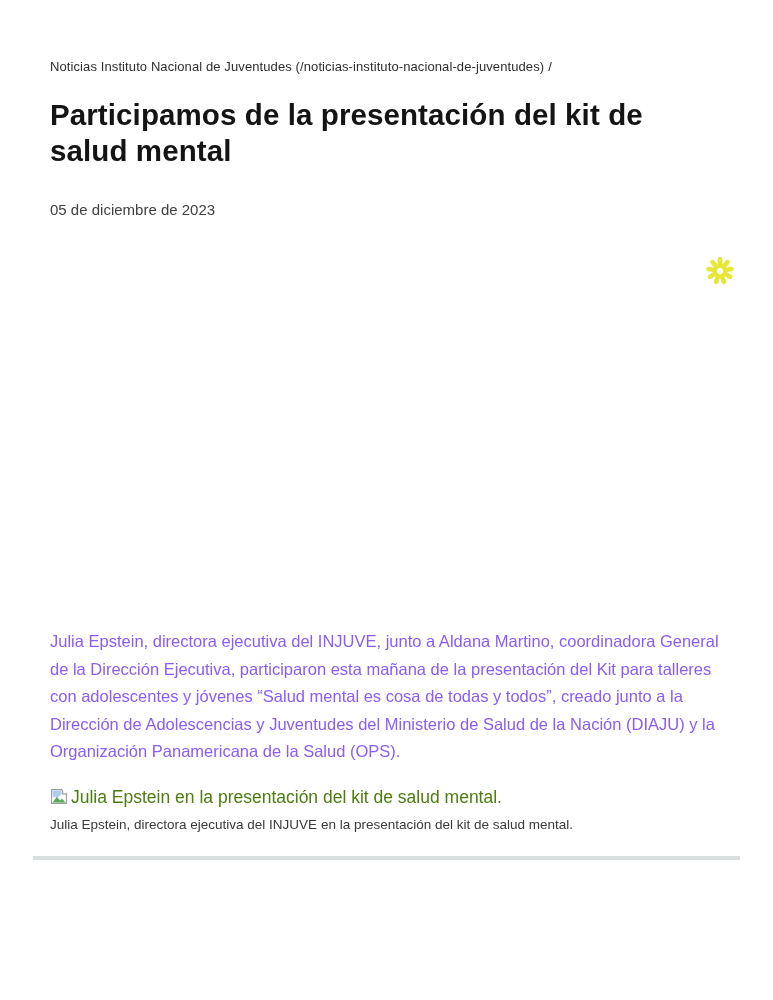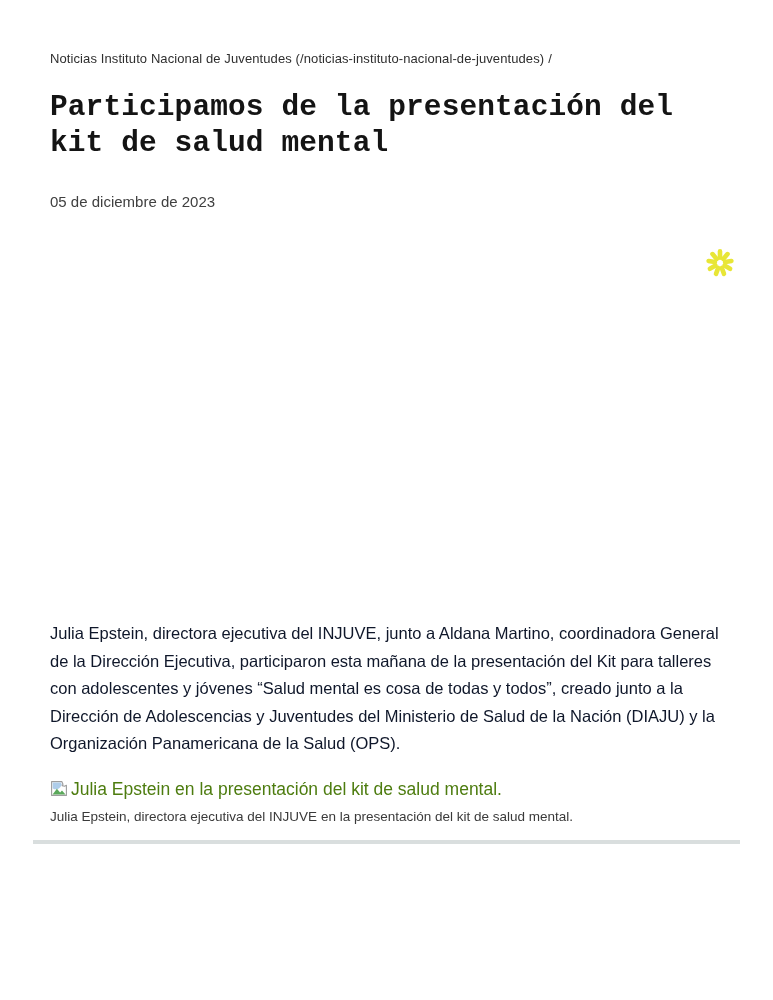--- a/index.html
+++ b/index.html
@@ -1,34 +1,34 @@
 <!DOCTYPE html>
 <html lang="es"><head>
 <meta charset="utf-8">
 <style>
   * { margin:0; padding:0; box-sizing:border-box; }
   html,body { width:773px; height:1000px; background:#ffffff; }
   body { font-family:"Liberation Sans","DejaVu Sans",sans-serif; color:#3c3c3c; position:relative; overflow:hidden; }
 
-  .content { padding:0 50px; }
+  .content { padding:8px 50px; }
 
   .breadcrumb {
     padding-top:50px;
     font-size:13px;
     line-height:18px;
     color:#2e2e2e;
     letter-spacing:.1px;
   }
   .breadcrumb a { color:#2e2e2e; text-decoration:none; cursor:pointer; }
   .breadcrumb .sep { margin-left:4px; }
 
   h1.title {
     margin-top:21px;
     max-width:645px;
-    font-family:Liberation Mono, monospace;
+    font-family:Liberation Sans, sans-serif;
     font-weight:700;
     font-size:29.5px;
     line-height:36px;
     color:#141414;
     letter-spacing:.1px;
   }
 
   .lede {
     margin-top:21px;
     max-width:672px;
@@ -55,21 +55,21 @@
     right:-12px;
     width:30px;
     height:30px;
   }
 
   .body-text {
     margin-top:20px;
     max-width:673px;
     font-size:16.5px;
     line-height:27.5px;
-    color:#0f172a;
+    color:#8b5cf6;
   }
 
   .alt-line {
     margin-top:19px;
     font-size:17.5px;
     line-height:24px;
     color:#4d7c0f;
   }
   .alt-line svg { vertical-align:-3px; margin-right:2px; }
 

